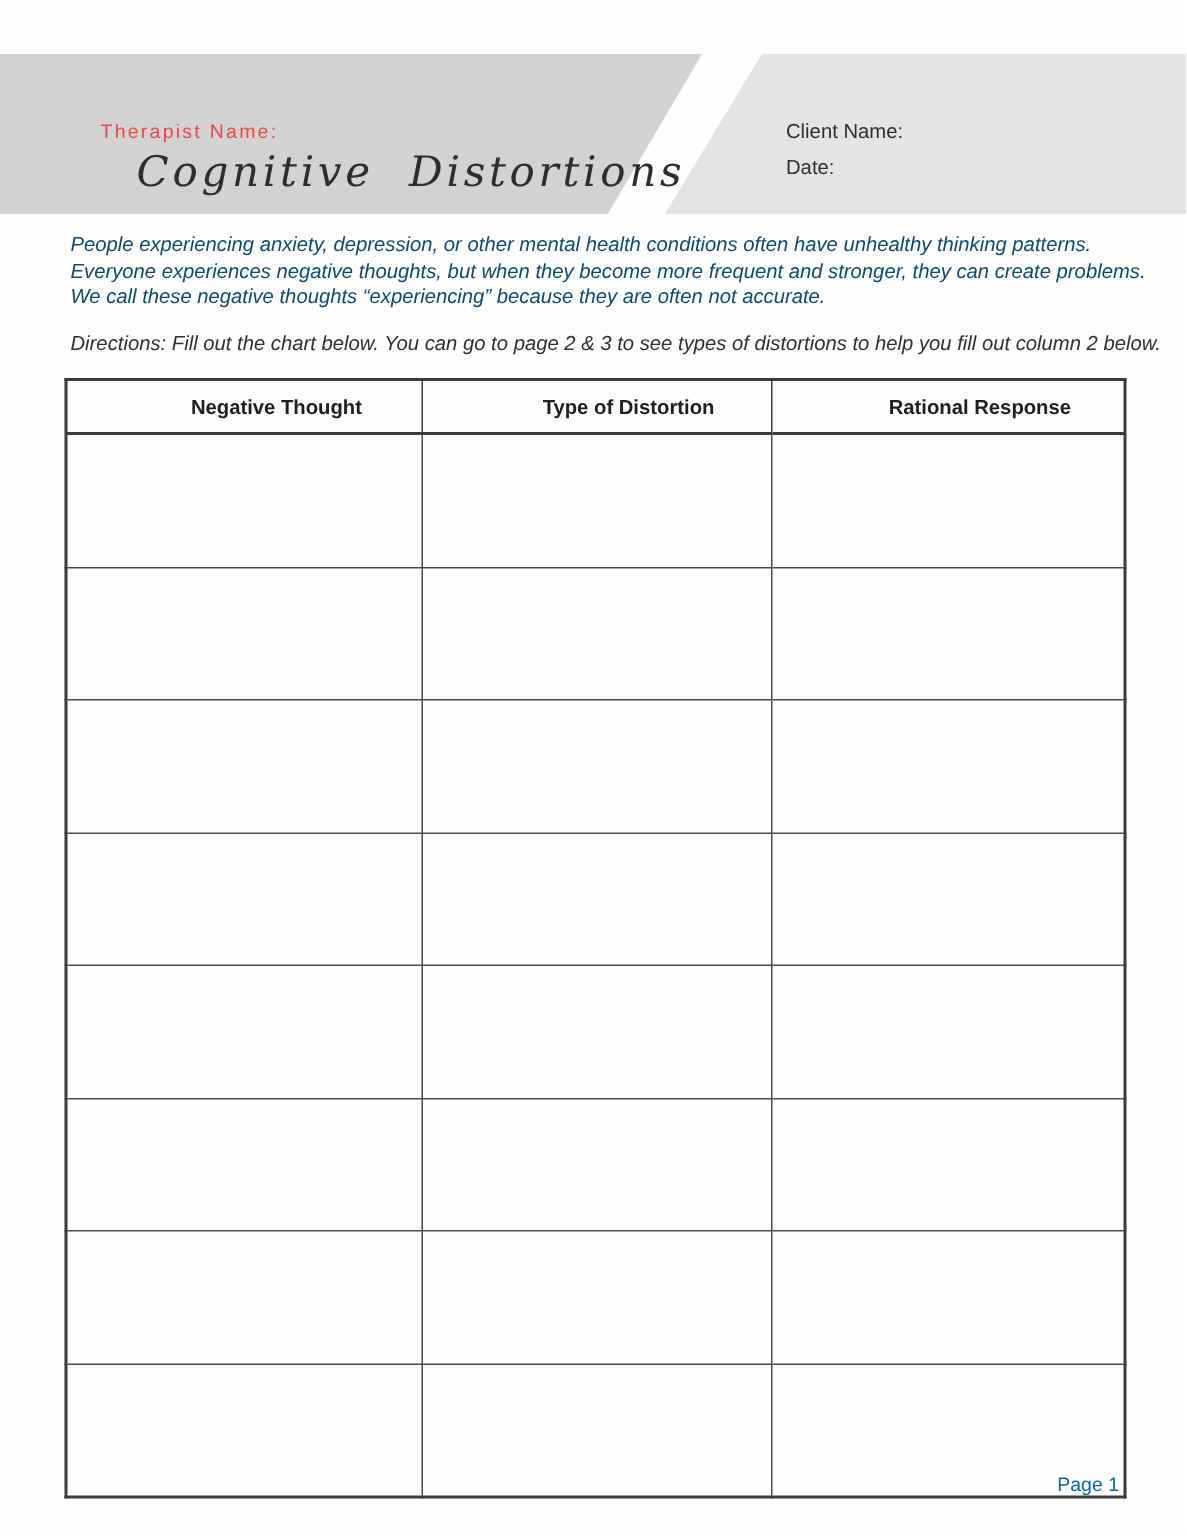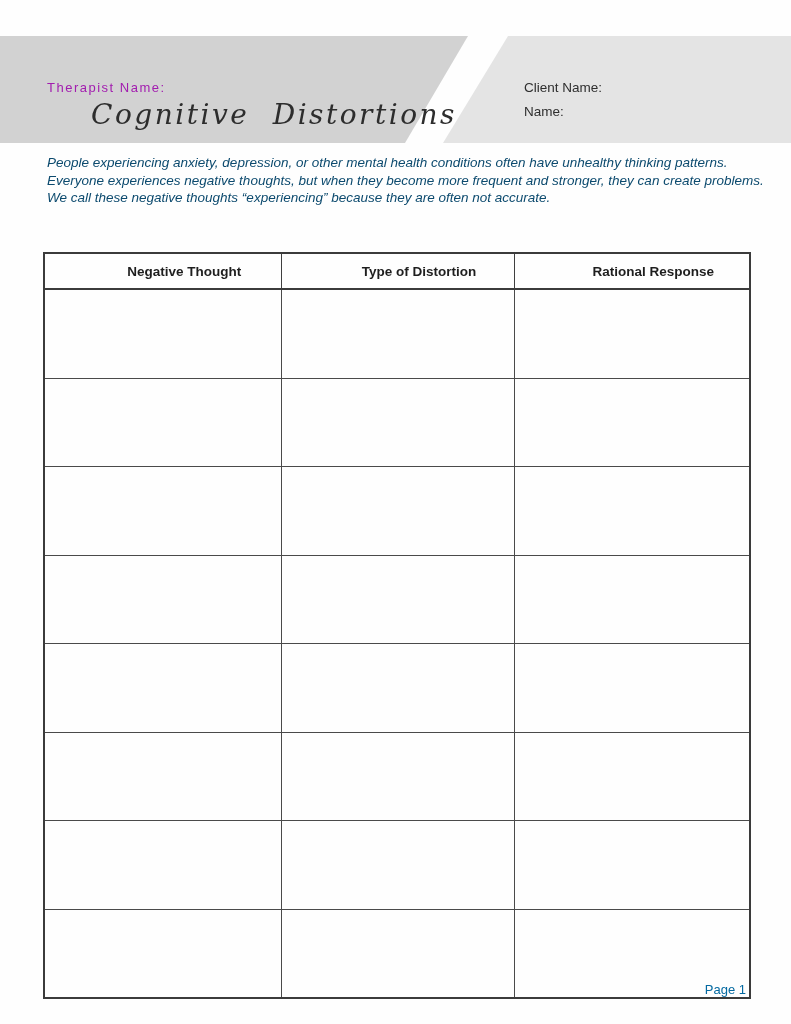--- a/index.html
+++ b/index.html
@@ -36,21 +36,22 @@
   }
   .hdr-left {
     position: absolute;
     left: 47px;
     top: 44px;
   }
   .therapist-label {
     font-size: 13px;
     line-height: 15px;
     letter-spacing: 1.5px;
-    color: #a21caf;
+    color: #ef4444;
+    margin-left: 20px;
   }
   .worksheet-title {
     font-family: "DejaVu Serif", serif;
     font-style: italic;
     font-size: 28px;
     line-height: 34px;
     letter-spacing: 2.5px;
     word-spacing: 12px;
     color: #2d2d2d;
     margin-top: 3px;
@@ -144,30 +145,31 @@
     <div class="band-left" style="background: rgb(210, 210, 210);"></div>
     <div class="band-right" style="background: rgb(228, 228, 228);"></div>
 
     <div class="hdr-left">
       <div class="therapist-label">Therapist Name:</div>
       <div class="worksheet-title">Cognitive Distortions</div>
     </div>
 
     <div class="hdr-right">
       <div class="client-label">Client Name:</div>
-      <div class="date-label">Name:</div>
+      <div class="date-label">Date:</div>
     </div>
   </div>
 
   <div class="intro">
     <div class="intro-line">People experiencing anxiety, depression, or other mental health conditions often have unhealthy thinking patterns.</div>
     <div class="intro-line">Everyone experiences negative thoughts, but when they become more frequent and stronger, they can create problems.</div>
     <div class="intro-line">We call these negative thoughts “experiencing” because they are often not accurate.</div>
   </div>
 
+  <div class="directions">Directions: Fill out the chart below. You can go to page 2 &amp; 3 to see types of distortions to help you fill out column 2 below.</div>
 
   <table class="chart">
     <colgroup>
       <col class="c1">
         <col class="c2">
         <col class="c3">
     </colgroup>
     <thead>
       <tr>
         <th>Negative Thought</th>

